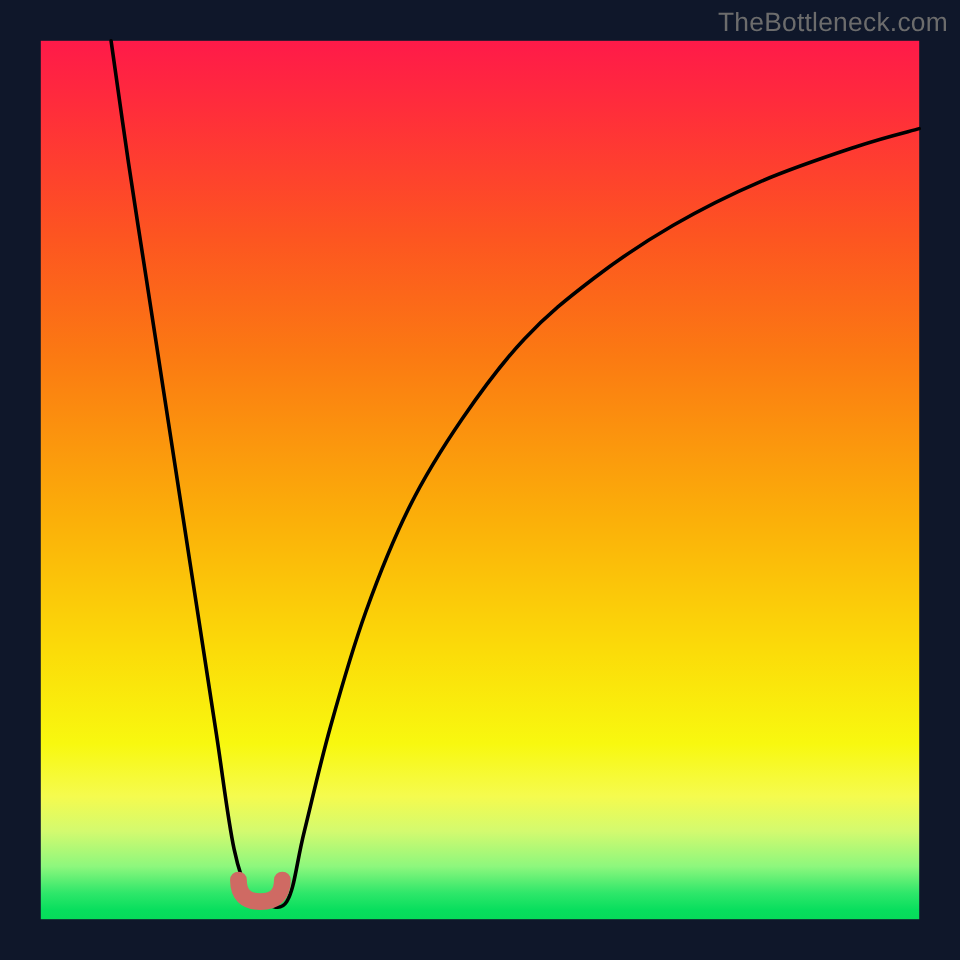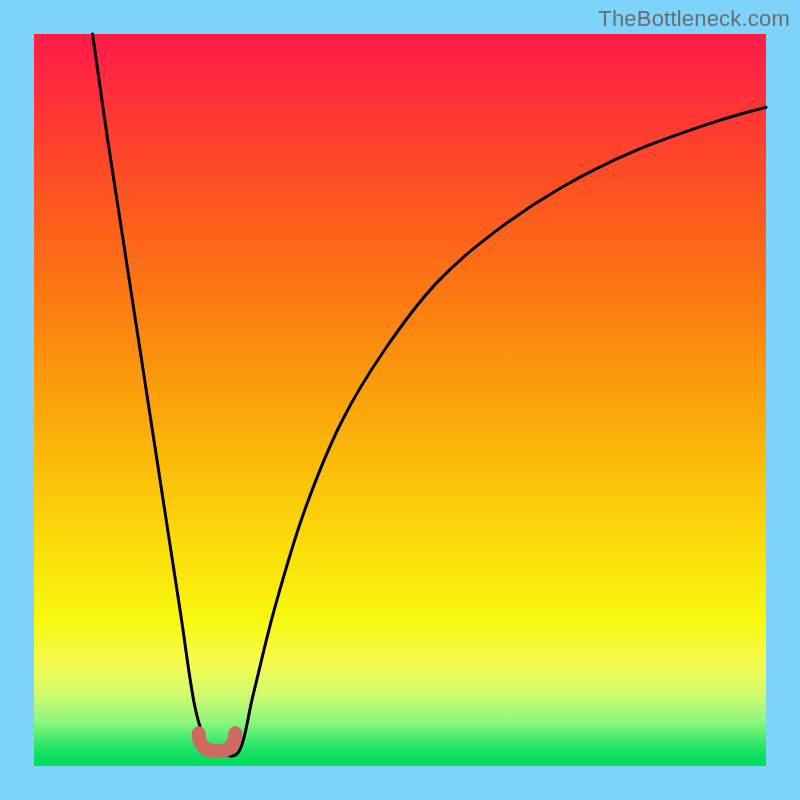--- a/index.html
+++ b/index.html
@@ -8,21 +8,21 @@
     width: 800px;
     height: 800px;
     overflow: hidden;
     background: #000;
     font-family: Arial, Helvetica, sans-serif;
   }
   .wrap {
     position: relative;
     width: 800px;
     height: 800px;
-    background: #7dd3fc;
+    background: #0f172a;
   }
   .plot {
     position: absolute;
     left: 34px;
     top: 34px;
     width: 732px;
     height: 732px;
     
     background: linear-gradient(
       to bottom,

